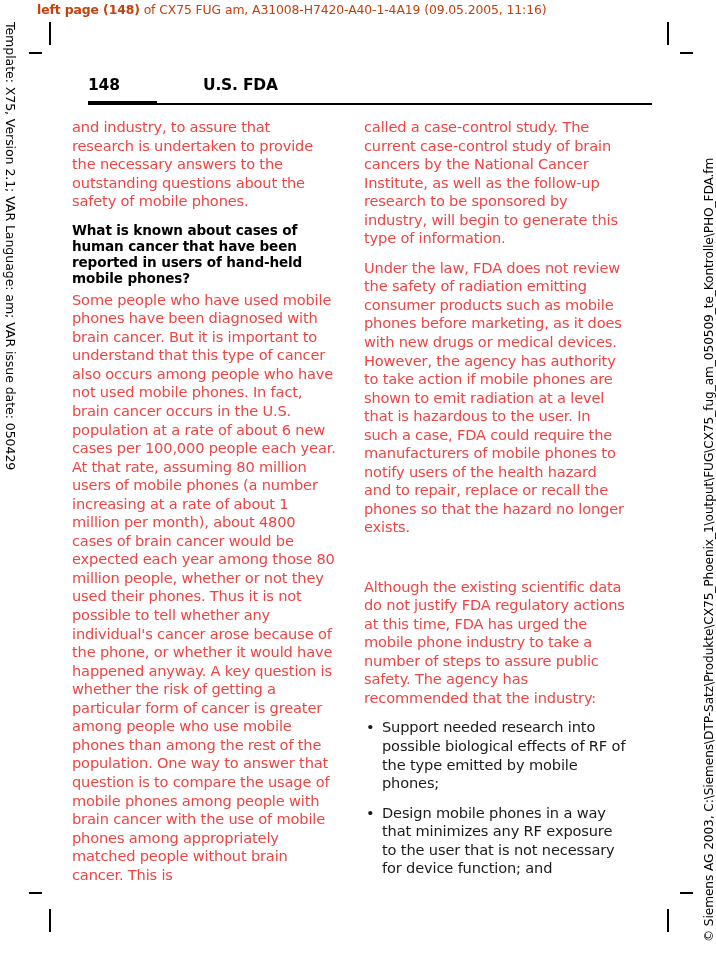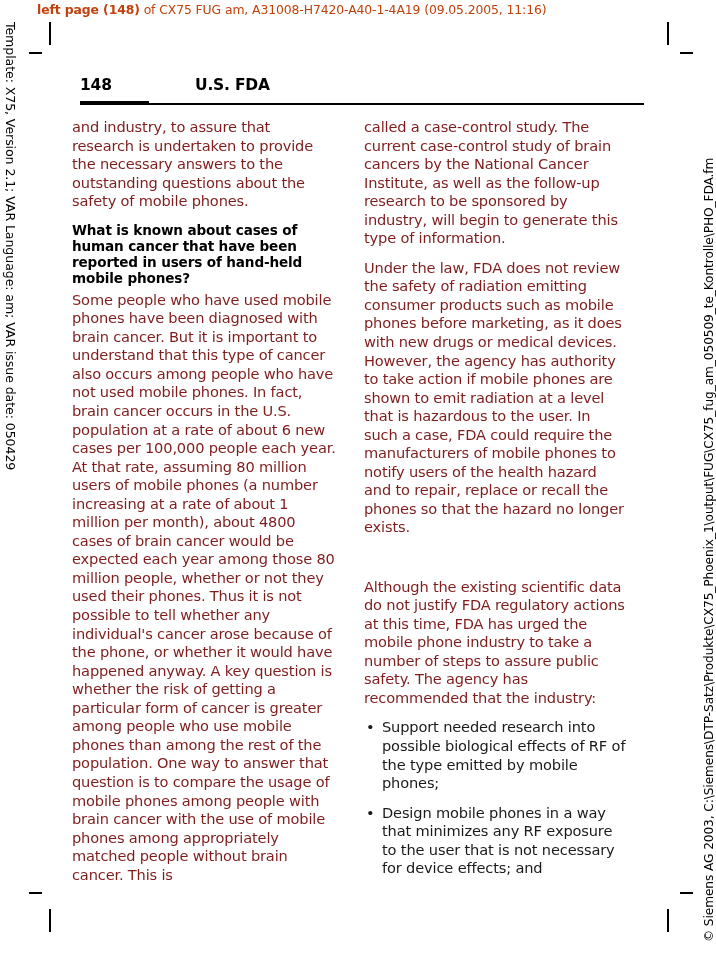--- a/index.html
+++ b/index.html
@@ -70,21 +70,21 @@
     white-space: nowrap;
     color: #000;
     transform-origin: left top;
     transform: rotate(-90deg) translateY(-14px);
     letter-spacing: -0.1px;
   }
 
   
   .page-head {
     position: absolute;
-    left: 80px;
+    left: 88px;
     top: 76px;
     width: 564px;
     height: 30px;
   }
   .folio {
     position: absolute;
     left: 0px;
     top: 0px;
     font-size: 15.5px;
     font-weight: bold;
@@ -130,21 +130,21 @@
     width: 264px;
   }
   .col-left  { left: 0px; }
   .col-right { left: 292px; }
 
   p.body {
     margin: 0 0 11px 0;
     font-size: 14.6px;
     line-height: 18.55px;
     letter-spacing: -0.15px;
-    color: #7f1d1d;
+    color: #ef4444;
     word-spacing: -0.1px;
   }
   h3.qhead {
     margin: 0 0 5px 0;
     font-size: 13.6px;
     line-height: 16px;
     font-weight: bold;
     letter-spacing: -0.15px;
     color: #000;
   }
@@ -216,18 +216,18 @@
     <p class="body">Under the law, FDA does not review the safety of radiation emitting consumer products such as mobile phones before marketing, as it does with new drugs or medical devices. However, the agency has authority to take action if mobile phones are shown to emit radiation at a level that is hazardous to the user. In such a case, FDA could require the manufacturers of mobile phones to notify users of the health hazard and to repair, replace or recall the phones so that the hazard no longer exists.</p>
     <p class="spacer-para"></p>
     <p class="body">Although the existing scientific data do not justify FDA regulatory actions at this time, FDA has urged the mobile phone industry to take a number of steps to assure public safety. The agency has recommended that the industry:</p>
     <ul class="bullets">
       <li>
         <span class="bullet-dot">•</span>
         <span>Support needed research into possible biological effects of RF of the type emitted by mobile phones;</span>
       </li>
       <li>
         <span class="bullet-dot">•</span>
-        <span>Design mobile phones in a way that minimizes any RF exposure to the user that is not necessary for device effects; and</span>
+        <span>Design mobile phones in a way that minimizes any RF exposure to the user that is not necessary for device function; and</span>
       </li>
     </ul>
   </div>
 
 </div>
 
 </body></html>

